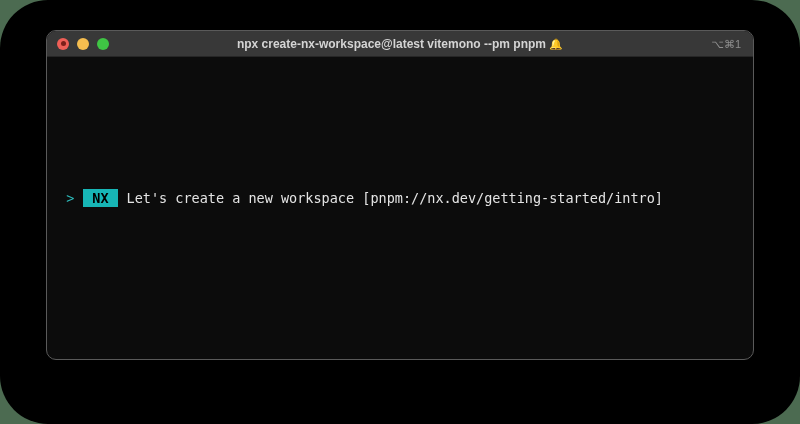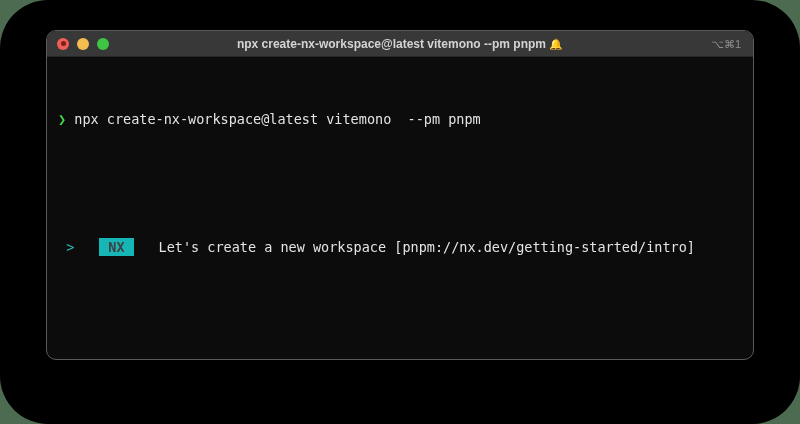--- a/index.html
+++ b/index.html
@@ -73,24 +73,24 @@
     white-space: pre;
   }
   .line { height: 17px; line-height: 17px; }
   .spacer-sm { height: 15px; }
   .spacer-md { height: 17px; }
   .green-bright { color: #45d945; }
   .green { color: #2fb32f; }
   .teal { color: #2dbcbc; }
   .nx-badge {
     background: #17b6b6;
-    color: #404040;
+    color: #000000;
     font-weight: bold;
     padding: 1px 9px;
-    margin: 0 25px;
+    margin: 0 9px;
   }
 </style>
 </head>
 <body>
 
 <div class="backdrop"></div>
 
 <div class="window">
 
   <div class="titlebar">
@@ -98,21 +98,20 @@
       <span class="light red"></span>
       <span class="light yellow"></span>
       <span class="light green"></span>
     </div>
     <div class="title"><span>npx create-nx-workspace@latest vitemono --pm pnpm</span> <span class="bell">🔔</span></div>
     <div class="shortcut">⌥⌘1</div>
   </div>
 
   <div class="term">
 
-    <div class="line"><span class="green-bright">❯</span> <span>npx create-nx-workspace@latest vitemono  --pm pnpm</span></div>
 
     <div class="spacer-sm"></div>
 
     <div class="line"> <span class="teal">&gt;</span><span class="nx-badge">NX</span><span>Let's create a new workspace [pnpm://nx.dev/getting-started/intro]</span></div>
 
     <div class="spacer-md"></div>
 
     
 
     

